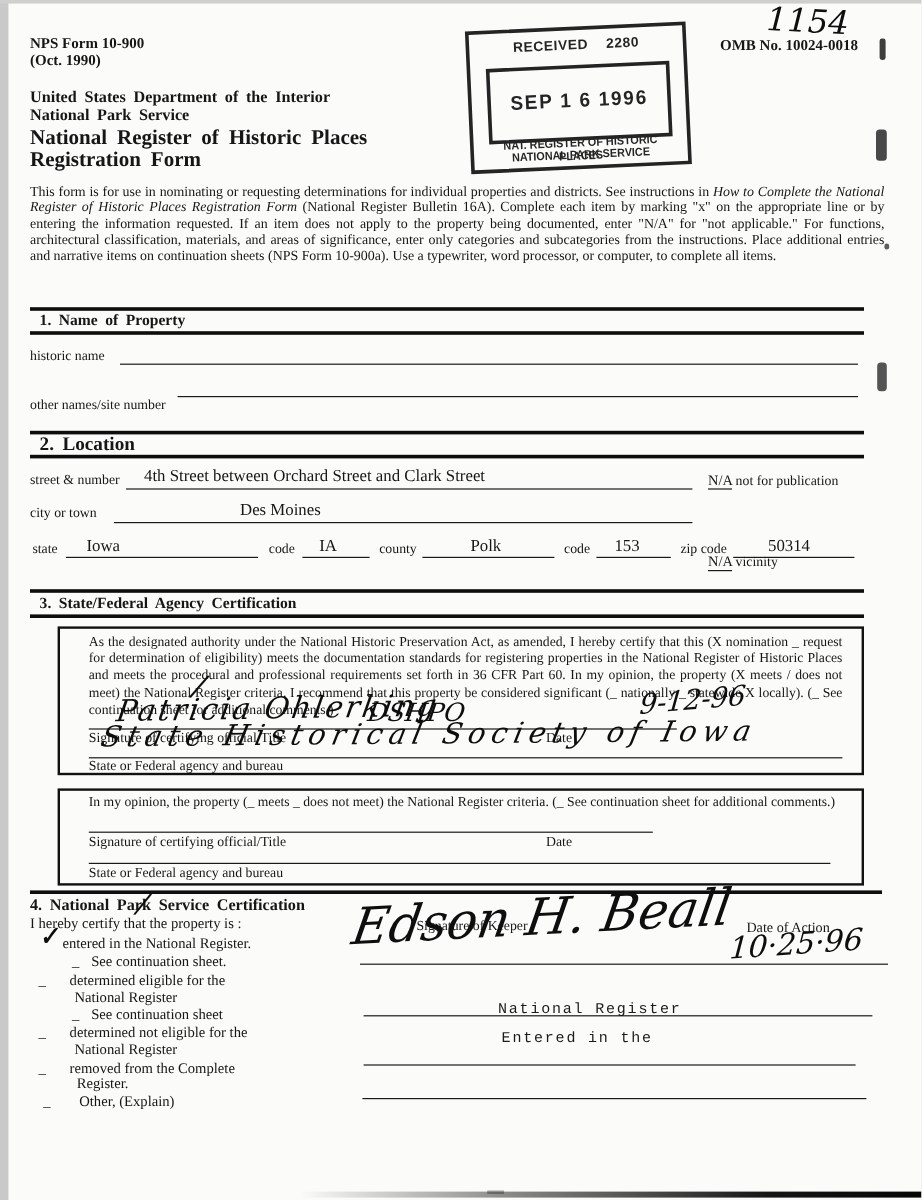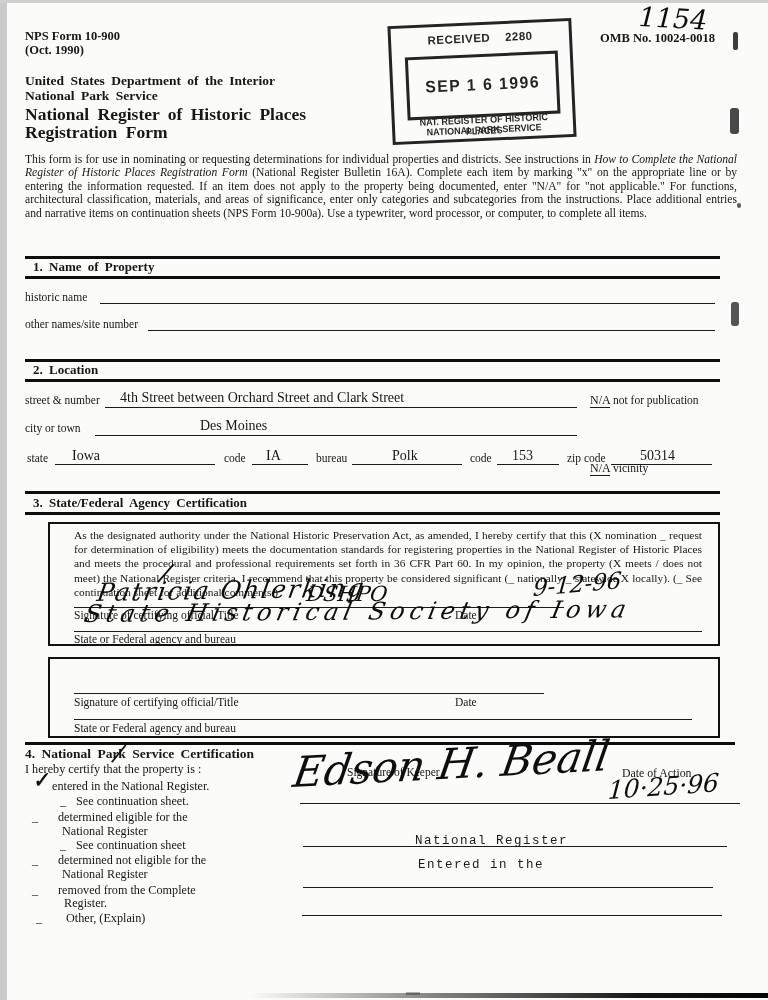--- a/index.html
+++ b/index.html
@@ -58,25 +58,25 @@
     <span>This form is for use in nominating or requesting determinations for individual properties and districts.  See instructions in </span><i>How to Complete the National Register of Historic Places Registration Form</i><span>  (National Register Bulletin 16A).  Complete each item by marking "x" on the appropriate line or by entering the information requested.  If an item does not apply to the property being documented, enter "N/A" for "not applicable."  For functions, architectural classification, materials, and areas of significance, enter only categories and subcategories from the instructions.  Place additional entries and narrative items on continuation sheets (NPS Form 10-900a).  Use a typewriter, word processor, or computer, to complete all items.</span>
   </div>
 
   <div class="bar" style="top:256px;height:3px;"></div>
   <div class="t b" style="left:33px;top:259px;font-size:13px;word-spacing:3px;">1.   Name of Property</div>
   <div class="bar" style="top:276px;height:2.5px;"></div>
 
   <div class="t lbl" style="left:25px;top:291px;">historic name</div>
   <div class="uline" style="left:100px;top:302px;width:615px;"></div>
 
-  <div class="t lbl" style="left:25px;top:318px;">other names/site number</div>
+  <div class="t lbl" style="left:25px;top:332px;">other names/site number</div>
   <div class="uline" style="left:148px;top:329px;width:567px;"></div>
 
   <div class="bar" style="top:359px;height:3px;"></div>
-  <div class="t b" style="left:33px;top:362px;font-size:13px;word-spacing:3px;">2.   Location</div>
+  <div class="t b" style="left:33px;top:362px;font-size:16px;word-spacing:3px;">2.   Location</div>
   <div class="bar" style="top:379px;height:2.5px;"></div>
 
   <div class="t lbl" style="left:25px;top:394px;">street &amp; number</div>
   <div class="uline" style="left:105px;top:406px;width:472px;"></div>
   <div class="t val" style="left:120px;top:390px;">4th Street between Orchard Street and Clark Street</div>
   <div class="t" style="left:590px;top:393px;font-size:12px;">
     <span style="border-bottom:1.7px solid #1a1a1a;">N/A</span>
     <span class="lbl">not for publication</span>
   </div>
 
@@ -87,21 +87,21 @@
     <span style="border-bottom:1.7px solid #1a1a1a;">N/A</span>
     <span class="lbl">vicinity</span>
   </div>
 
   <div class="t lbl" style="left:27px;top:452px;">state</div>
   <div class="uline" style="left:55px;top:463px;width:160px;"></div>
   <div class="t val" style="left:72px;top:448px;">Iowa</div>
   <div class="t lbl" style="left:224px;top:452px;">code</div>
   <div class="uline" style="left:252px;top:463px;width:56px;"></div>
   <div class="t val" style="left:266px;top:448px;">IA</div>
-  <div class="t lbl" style="left:316px;top:452px;">bureau</div>
+  <div class="t lbl" style="left:316px;top:452px;">county</div>
   <div class="uline" style="left:352px;top:463px;width:110px;"></div>
   <div class="t val" style="left:392px;top:448px;">Polk</div>
   <div class="t lbl" style="left:470px;top:452px;">code</div>
   <div class="uline" style="left:497px;top:463px;width:62px;"></div>
   <div class="t val" style="left:512px;top:448px;">153</div>
   <div class="t lbl" style="left:567px;top:452px;">zip code</div>
   <div class="uline" style="left:611px;top:463px;width:101px;"></div>
   <div class="t val" style="left:640px;top:448px;">50314</div>
 
   <div class="bar" style="top:491px;height:3px;"></div>
@@ -117,20 +117,21 @@
   <div class="hw" style="left:305px;top:582px;font-size:21px;transform:skewX(-8deg);">DSHPO</div>
   <div class="hw" style="left:532px;top:575px;font-size:23px;transform:rotate(-5deg) skewX(-10deg);">9-12-96</div>
   <div class="t lbl" style="left:74px;top:609px;">Signature of certifying official/Title</div>
   <div class="t lbl" style="left:455px;top:609px;">Date</div>
 
   <div class="uline" style="left:74px;top:630px;width:628px;"></div>
   <div class="hw" style="left:82px;top:600px;font-size:24px;letter-spacing:5px;transform:rotate(-.5deg) skewX(-12deg);">State Historical Society of Iowa</div>
   <div class="t lbl" style="left:74px;top:633px;">State or Federal agency and bureau</div>
 
   <div class="boxed" style="left:48px;top:657px;width:668px;height:77px;"></div>
+  <div class="para" style="left:74px;top:662px;width:625px;font-size:11.4px;line-height:14.2px;">In my opinion, the property (_ meets _ does not meet) the National Register criteria.  (_ See continuation sheet for additional comments.)</div>
   <div class="uline" style="left:74px;top:692px;width:470px;"></div>
   <div class="t lbl" style="left:74px;top:696px;">Signature of certifying official/Title</div>
   <div class="t lbl" style="left:455px;top:696px;">Date</div>
   <div class="uline" style="left:74px;top:718px;width:618px;"></div>
   <div class="t lbl" style="left:74px;top:722px;">State or Federal agency and bureau</div>
 
   <div class="bar" style="top:742px;height:3px;width:710px;"></div>
   <div class="t b" style="left:25px;top:746px;font-size:13.5px;word-spacing:3px;">4.   National Park Service Certification</div>
   <div class="hw" style="left:112px;top:738px;font-size:24px;transform:rotate(12deg);">/</div>
   <div class="t" style="left:25px;top:762px;font-size:12.2px;">I hereby certify that the property is :</div>

